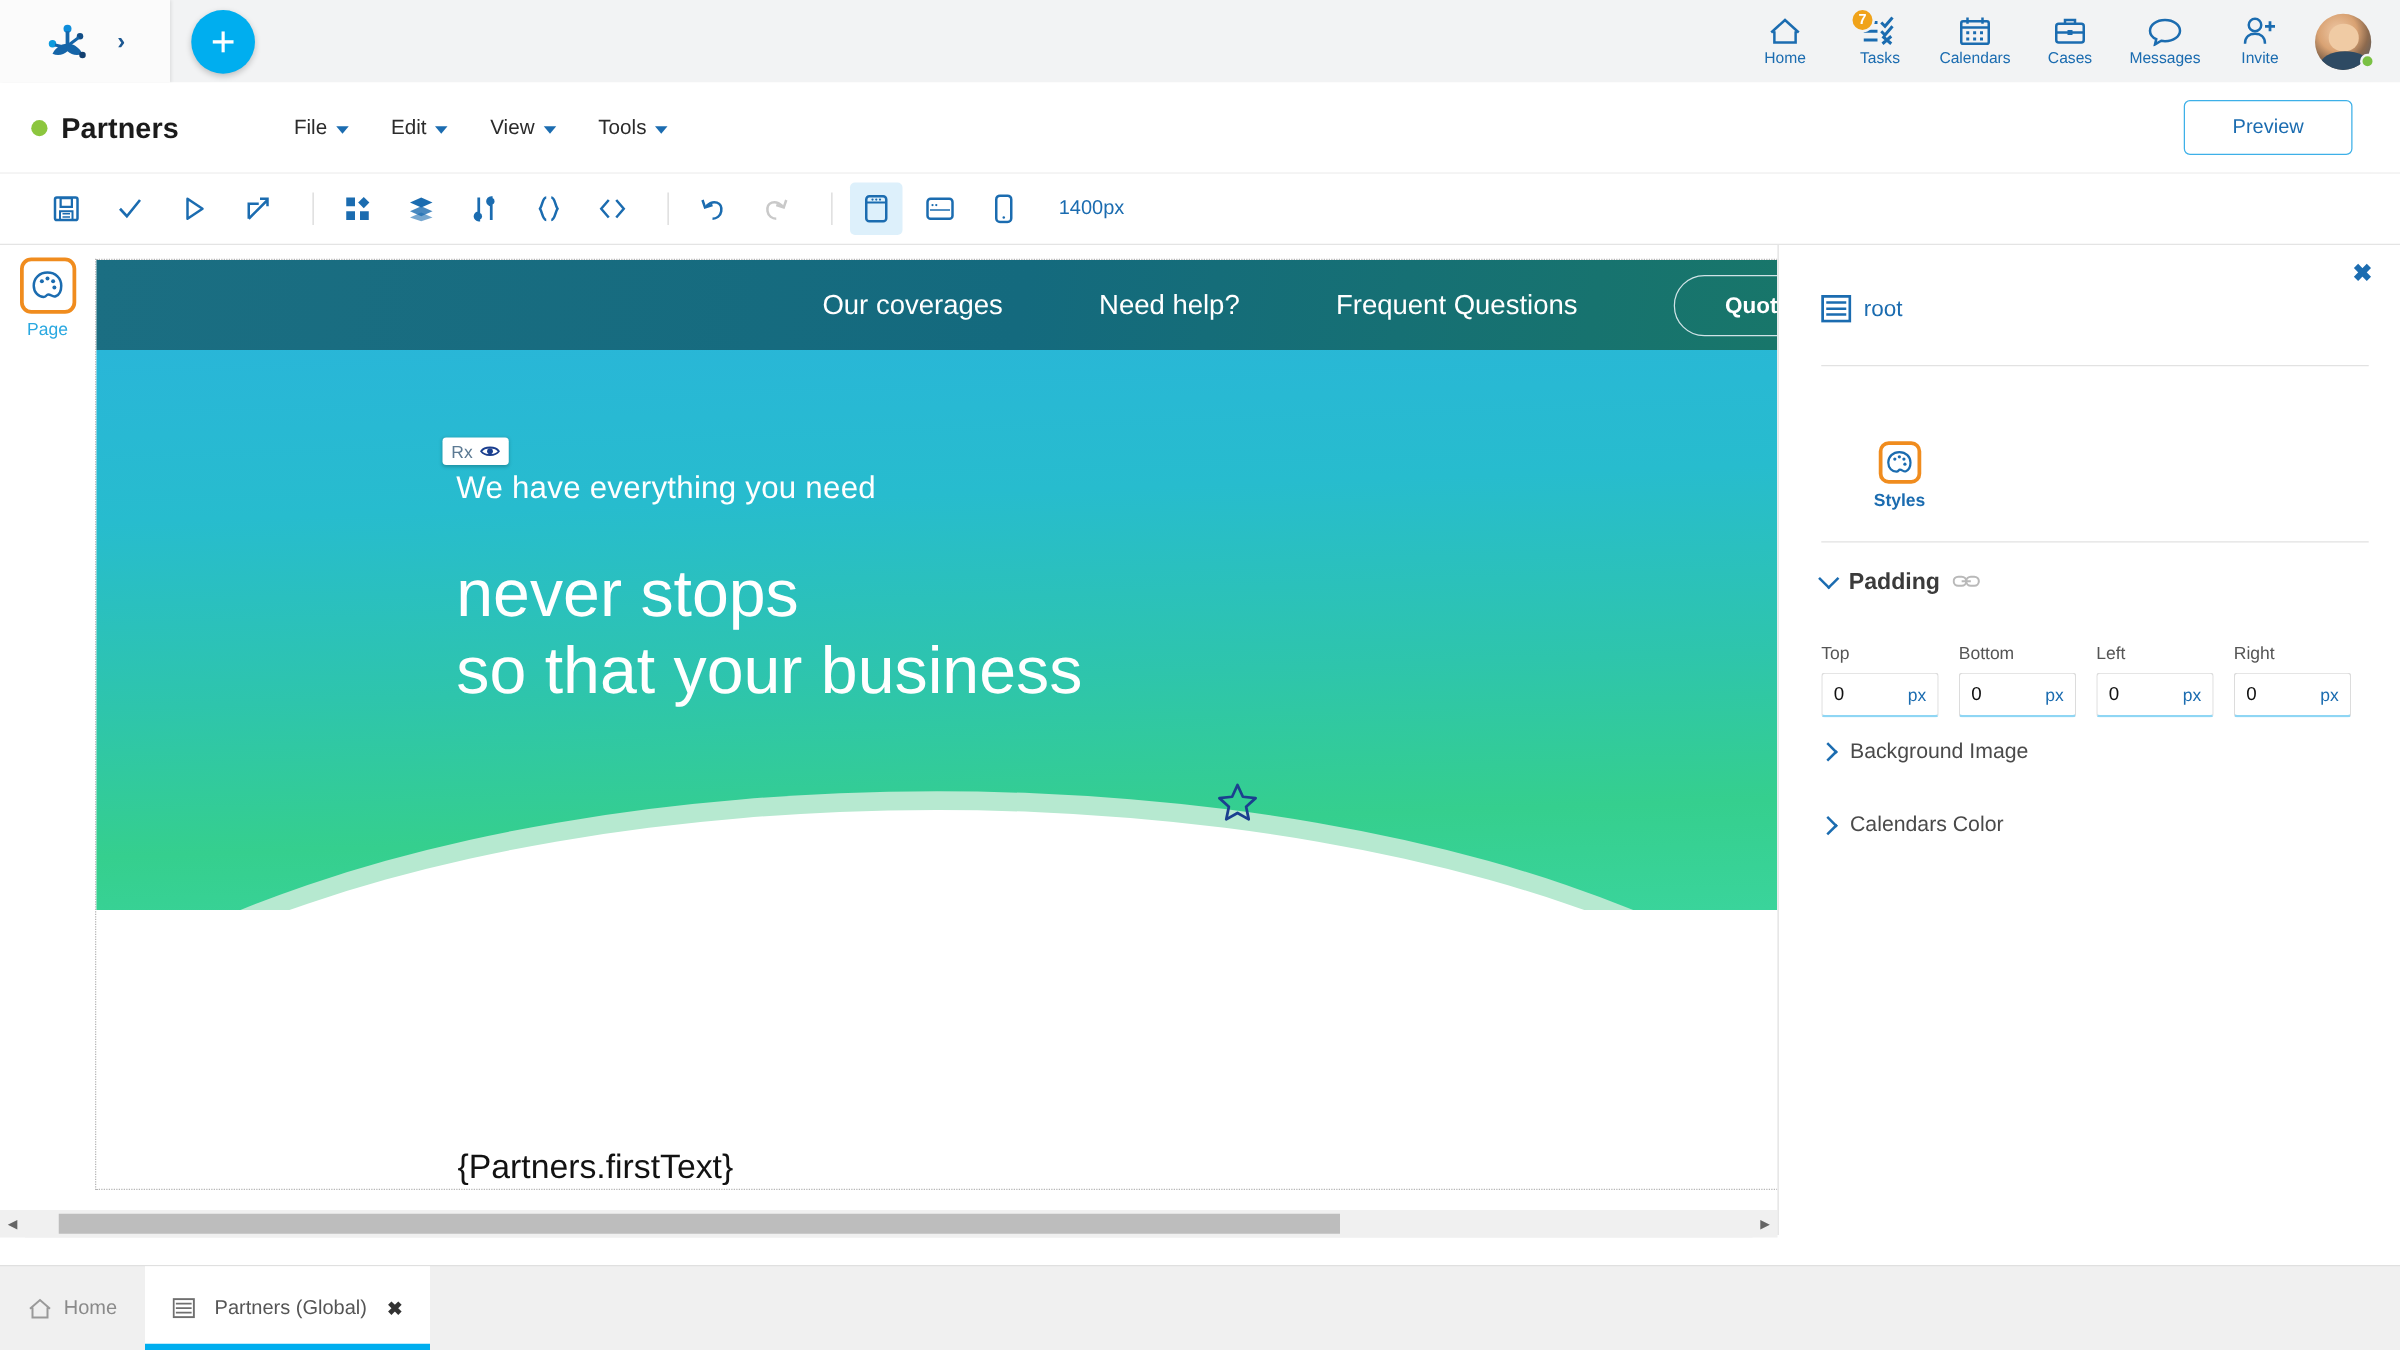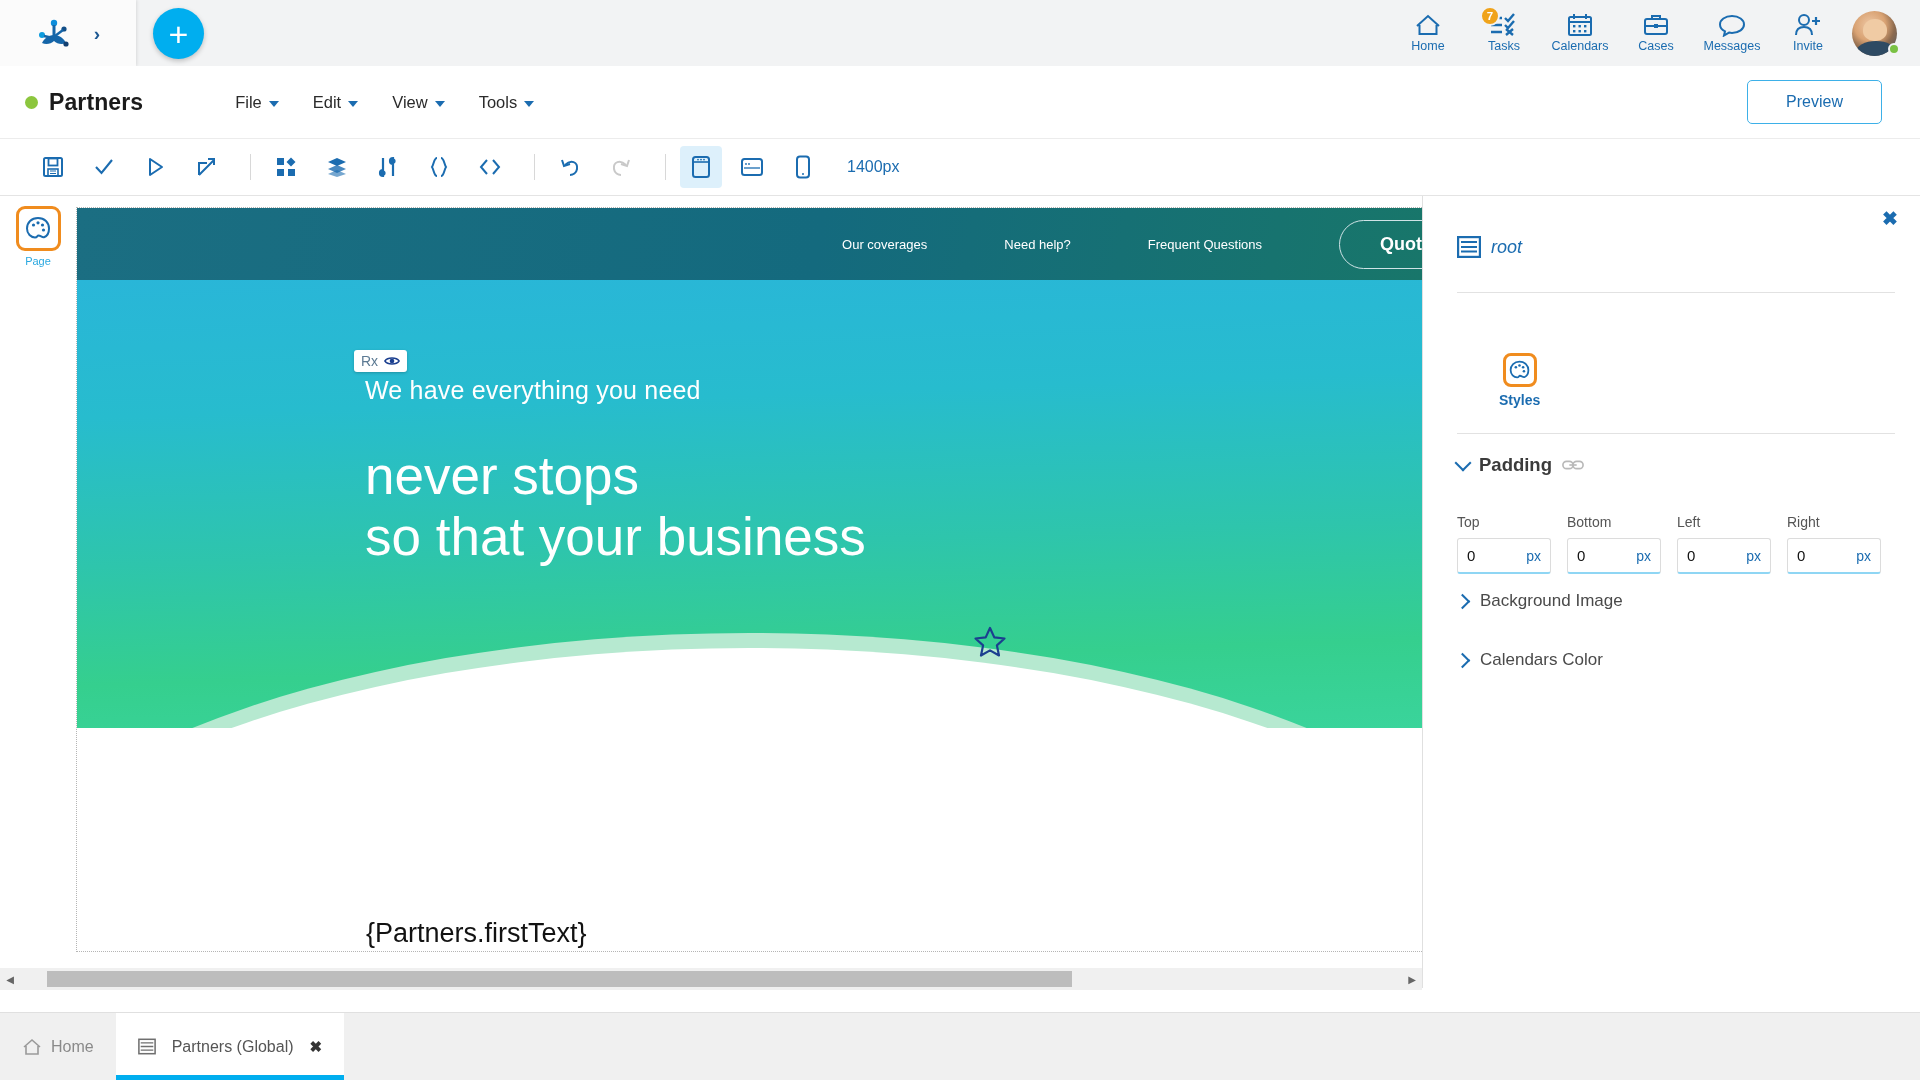--- a/index.html
+++ b/index.html
@@ -112,40 +112,40 @@
     background: #fff;
   }
   .rail-item {
     width: 76px; padding-top: 10px;
     display: flex; flex-direction: column; align-items: center; gap: 4px;
   }
   .rail-box {
     width: 45px; height: 45px; border: 3px solid #f08c1e; border-radius: 9px;
     background: #fff; display: flex; align-items: center; justify-content: center;
   }
-  .rail-label { font-size: 11px; color: #2aa8e0; }
+  .rail-label { font-size: 14px; color: #2aa8e0; }
 
   
   .canvas-area {
     position: absolute; left: 76px; top: 196px; width: 1346px; height: 768px;
     background: #fff; overflow: hidden;
   }
   .page-frame {
     position: absolute; left: 0px; top: 11px; width: 1346px; height: 745px;
     border: 1px dotted #b5b5b5; border-right: none;
     background: #fff; overflow: hidden;
   }
   
   .site-nav {
     position: relative; width: 100%; height: 72px;
     background: linear-gradient(100deg, #1b6e82 0%, #146a7e 55%, #18766a 100%);
     display: flex; align-items: center; justify-content: flex-end;
     padding-right: 0px; gap: 0;
   }
-  .site-link { color: #fff; font-size: 13px; margin-right: 77px; white-space: nowrap; }
+  .site-link { color: #fff; font-size: 22px; margin-right: 77px; white-space: nowrap; }
   .quote-btn {
     border: 1px solid #cfe3e6; border-radius: 30px; color: #fff; font-size: 18px; font-weight: bold;
     padding: 13px 40px; white-space: nowrap; margin-right: -92px;
   }
   
   .hero {
     position: relative; width: 100%; height: 448px;
     background: linear-gradient(178deg, #29b6d8 0%, #27bcce 28%, #2ec5ac 58%, #35cf8e 82%, #3ad49b 100%);
     overflow: hidden;
   }
@@ -190,21 +190,21 @@
 
   
   .rpanel {
     position: absolute; left: 1422px; top: 196px; width: 498px; height: 792px;
     background: #fff; border-left: 1px solid #e0e0e0;
   }
   .rp-close {
     position: absolute; right: 22px; top: 11px; font-size: 19px; color: #1b6cb0; font-weight: bold;
   }
   .rp-head { position: absolute; left: 34px; top: 40px; display: flex; align-items: center; gap: 10px; }
-  .rp-head .rp-title { font-size: 18px; color: #1b6cb0; font-style: italic; }
+  .rp-head .rp-title { font-size: 18px; color: #1b6cb0; }
   .rp-hr { position: absolute; left: 34px; top: 96px; width: 438px; height: 1px; background: #e2e2e2; }
   .rp-tabs { position: absolute; left: 34px; top: 108px; width: 438px; display: flex; }
   .rp-tab {
     flex: 1; text-align: center; font-size: 17px; padding-bottom: 13px;
     color: #999; border-bottom: 1px solid #e2e2e2;
   }
   .rp-tab.sel { color: #1b6cb0; font-weight: bold; border-bottom: 3px solid #00aeef; }
   .styles-btn {
     position: absolute; left: 76px; top: 157px;
     display: flex; flex-direction: column; align-items: center; gap: 5px;

